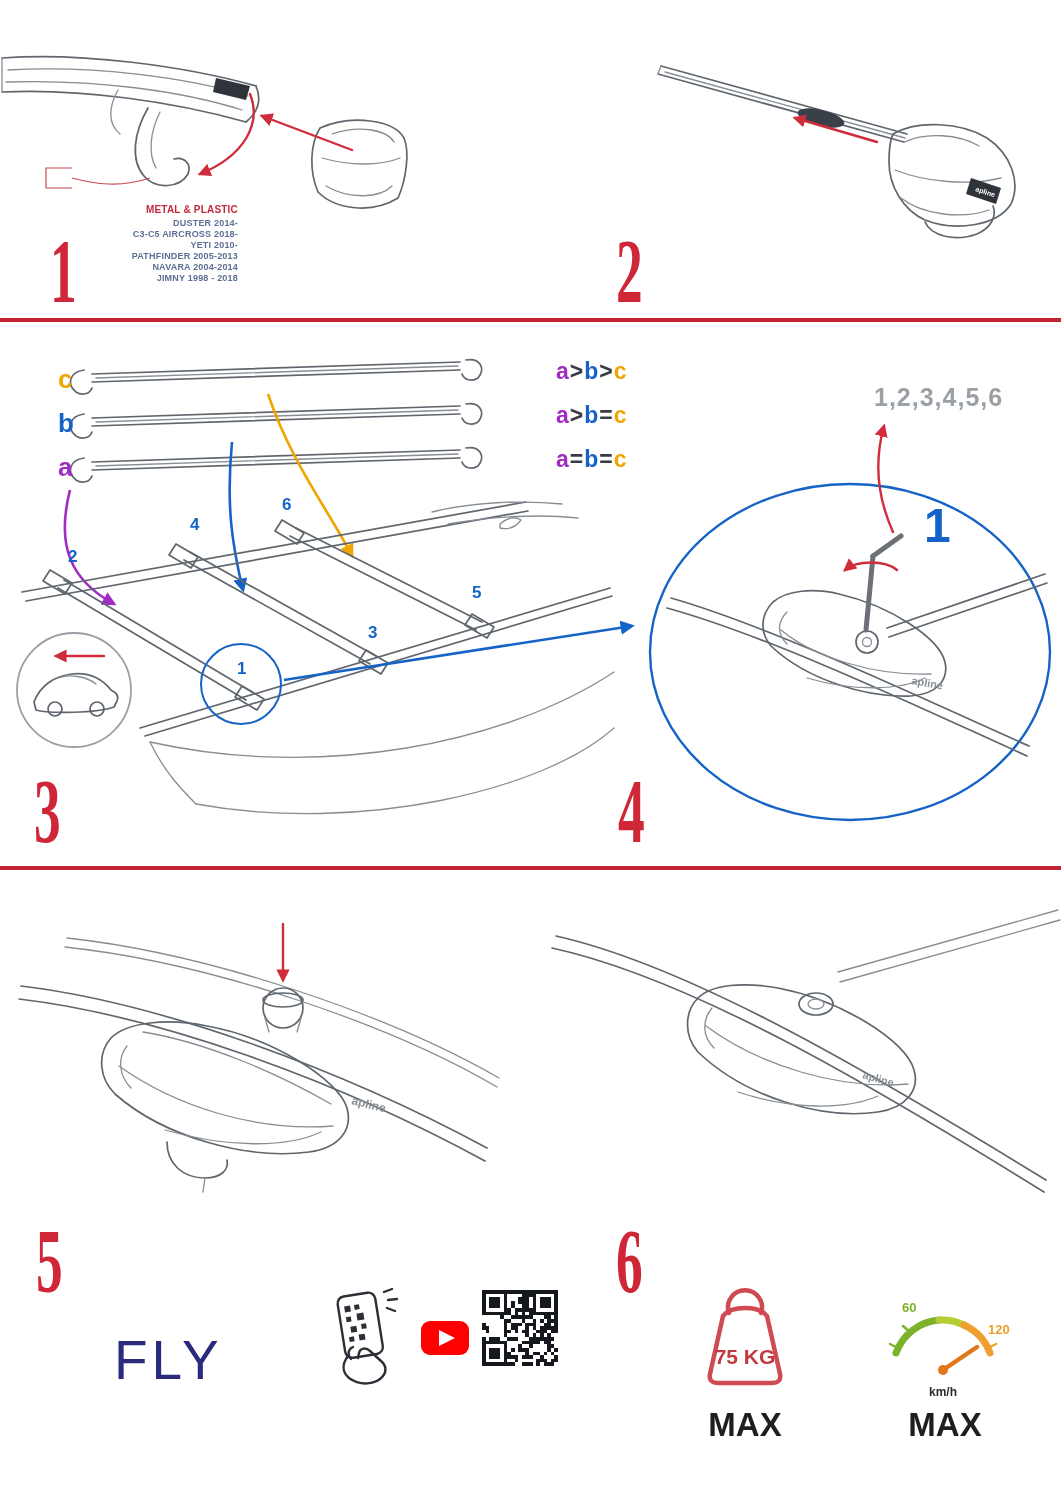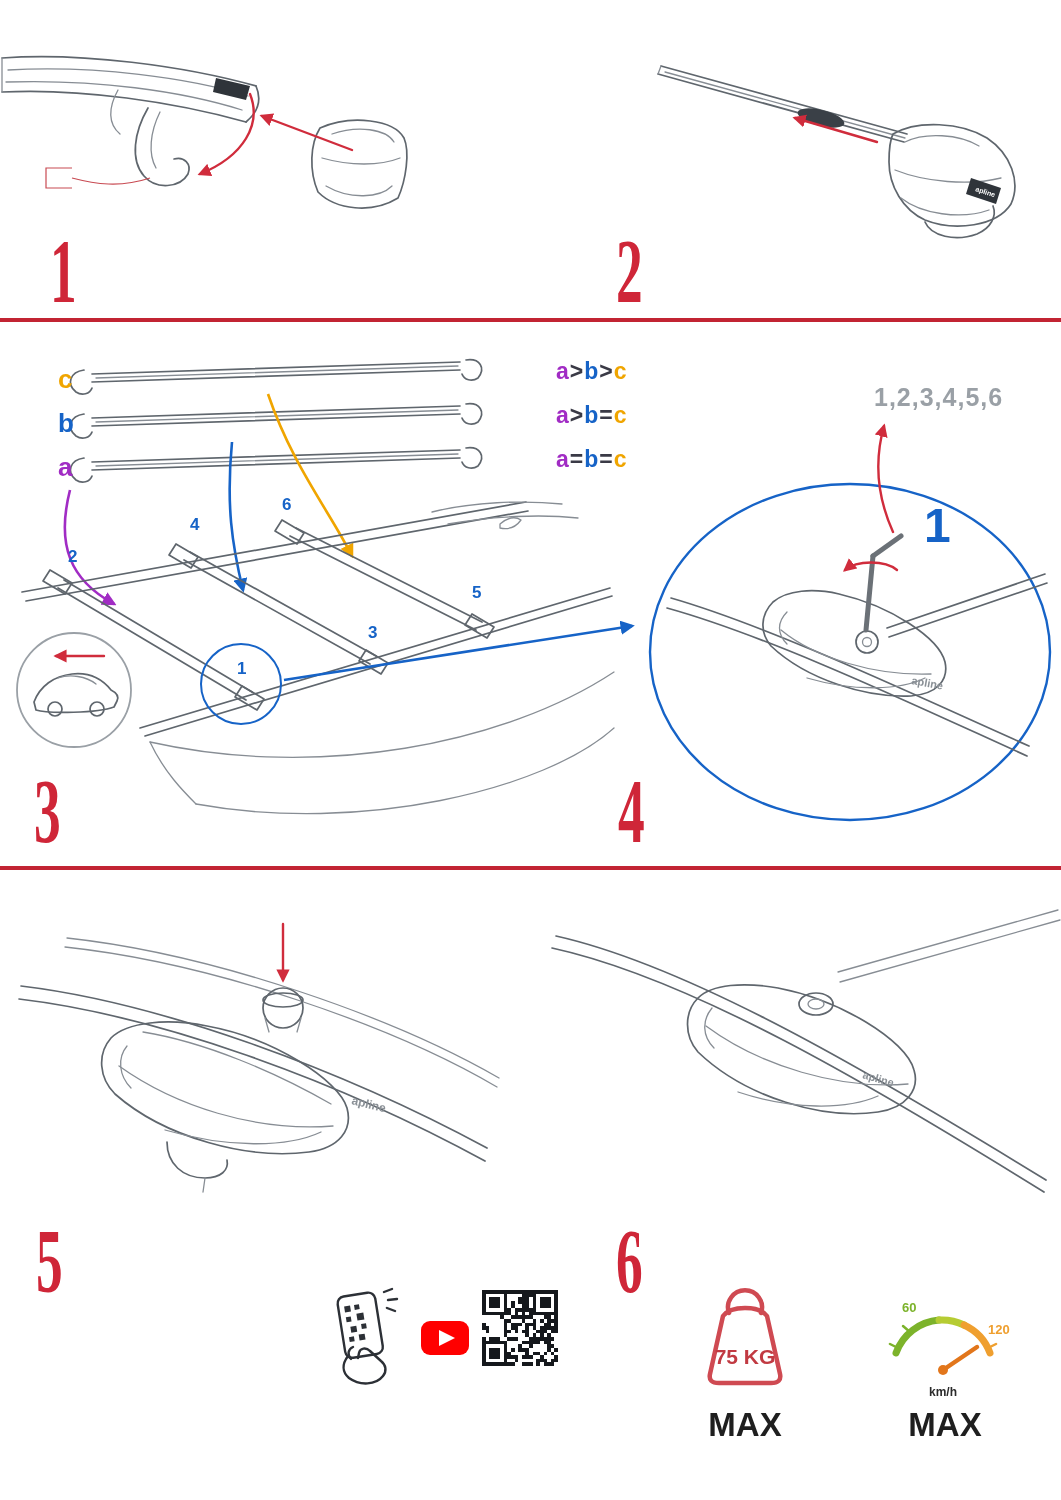--- a/index.html
+++ b/index.html
@@ -90,20 +90,29 @@
       <path class="ln" d="M332,106 C358,97 386,101 394,114"></path>
       <path class="ln" d="M326,158 C350,172 380,170 392,158"></path>
       <path class="ln" d="M322,130 C350,138 380,138 400,130"></path>
     </g>
     <path class="redln" d="M352,122 L262,88" marker-end="url(#ar-red)"></path>
     <path class="redln" d="M250,66 C262,96 244,128 200,146" marker-end="url(#ar-red)"></path>
     <path class="leader" d="M150,150 C120,160 95,156 72,150"></path>
     <path class="leader" d="M72,140 L46,140 L46,160 L72,160"></path>
   </svg>
 
+  <div class="compat">
+    <div class="mat">METAL &amp; PLASTIC</div>
+    <div class="cline">DUSTER 2014-</div>
+    <div class="cline">C3-C5 AIRCROSS 2018-</div>
+    <div class="cline">YETI 2010-</div>
+    <div class="cline">PATHFINDER 2005-2013</div>
+    <div class="cline">NAVARA 2004-2014</div>
+    <div class="cline">JIMNY 1998 - 2018</div>
+  </div>
 
   <div class="stepnum" style="left:50px;top:236px">1</div>
 
   <svg class="abs" style="left:625px;top:30px" width="436" height="250" viewBox="0 0 436 250">
     <g>
       <path class="ln2" d="M36,36 L282,104"></path>
       <path class="ln2" d="M33,44 L279,112"></path>
       <path class="ln" d="M36,36 L33,44"></path>
       <path class="ln" d="M40,42 L280,108"></path>
       <ellipse cx="196" cy="88" rx="24" ry="8" transform="rotate(14 196 88)" fill="#3a4047"></ellipse>
@@ -281,20 +290,21 @@
       <path class="ln" d="M198,212 C252,230 306,230 338,216"></path>
       <path class="ln" d="M166,146 C220,186 300,210 368,204"></path>
       <ellipse cx="276" cy="124" rx="17" ry="11" class="ln2"></ellipse>
       <ellipse cx="276" cy="124" rx="8" ry="5" class="ln"></ellipse>
       <text x="322" y="198" transform="rotate(16 322 198)" font-size="11" font-weight="700" fill="#8a9096">apline</text>
     </g>
   </svg>
 
   <div class="stepnum" style="left:616px;top:1226px">6</div>
 
+  <div class="fly">FLY</div>
 
 
   <svg class="abs" style="left:318px;top:1288px" width="86" height="106" viewBox="0 0 86 106">
     <g fill="none" stroke="#2c3036" stroke-width="2.4" stroke-linecap="round" stroke-linejoin="round">
       <g transform="rotate(-9 44 42)">
         <rect x="24" y="6" width="38" height="62" rx="7"></rect>
       </g>
       <path d="M66,4 l8,-3"></path>
       <path d="M70,12 l9,-1"></path>
       <path d="M69,20 l8,3"></path>

